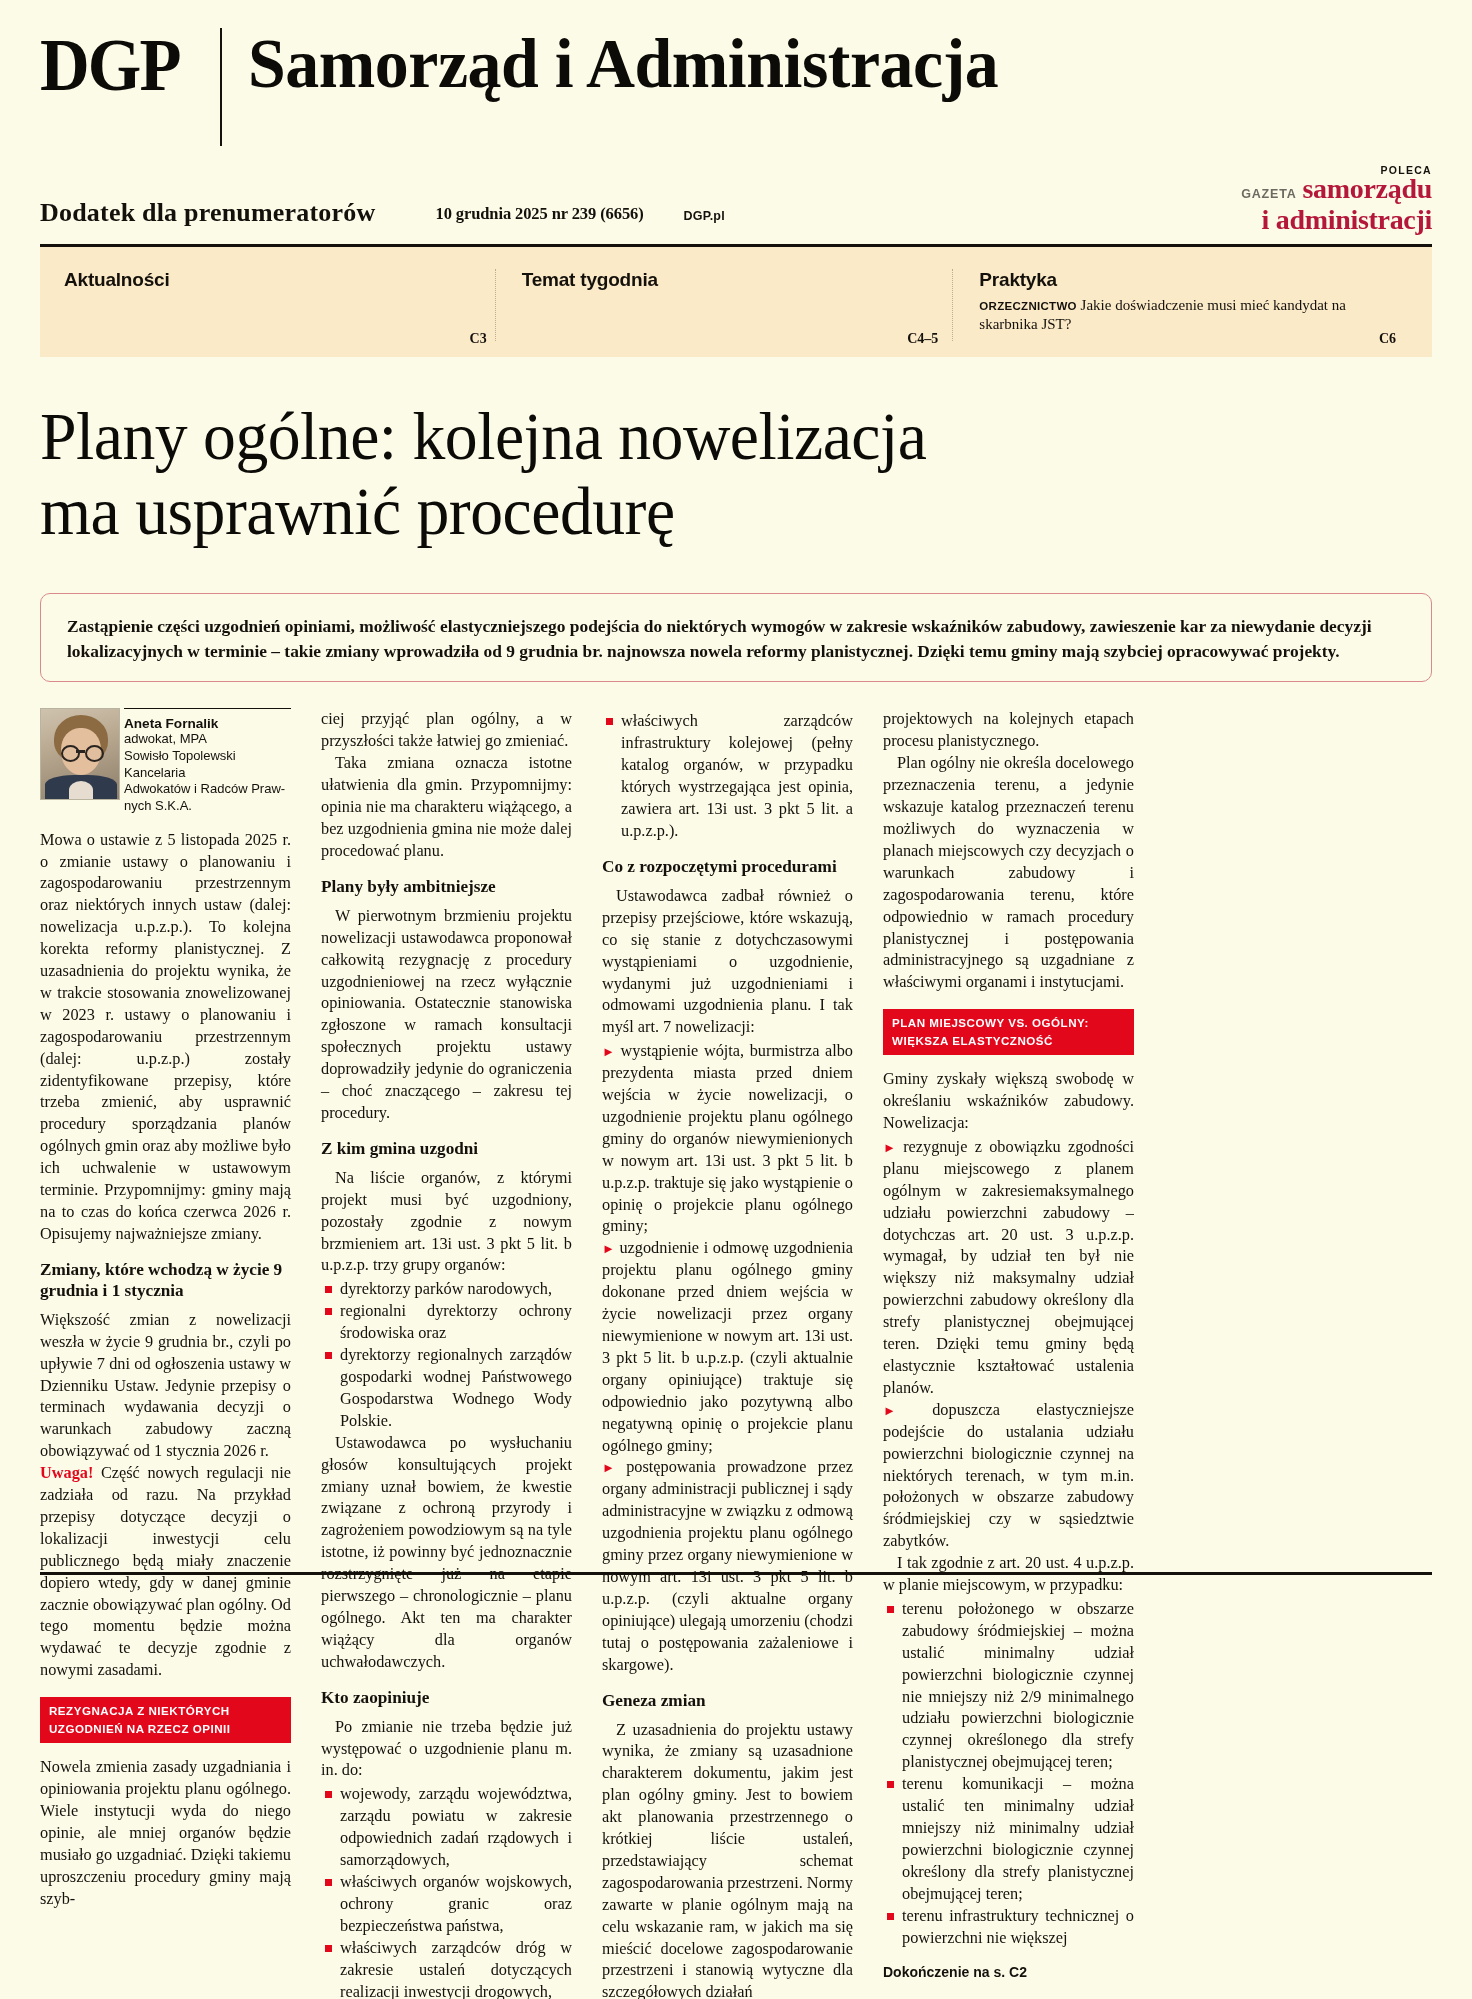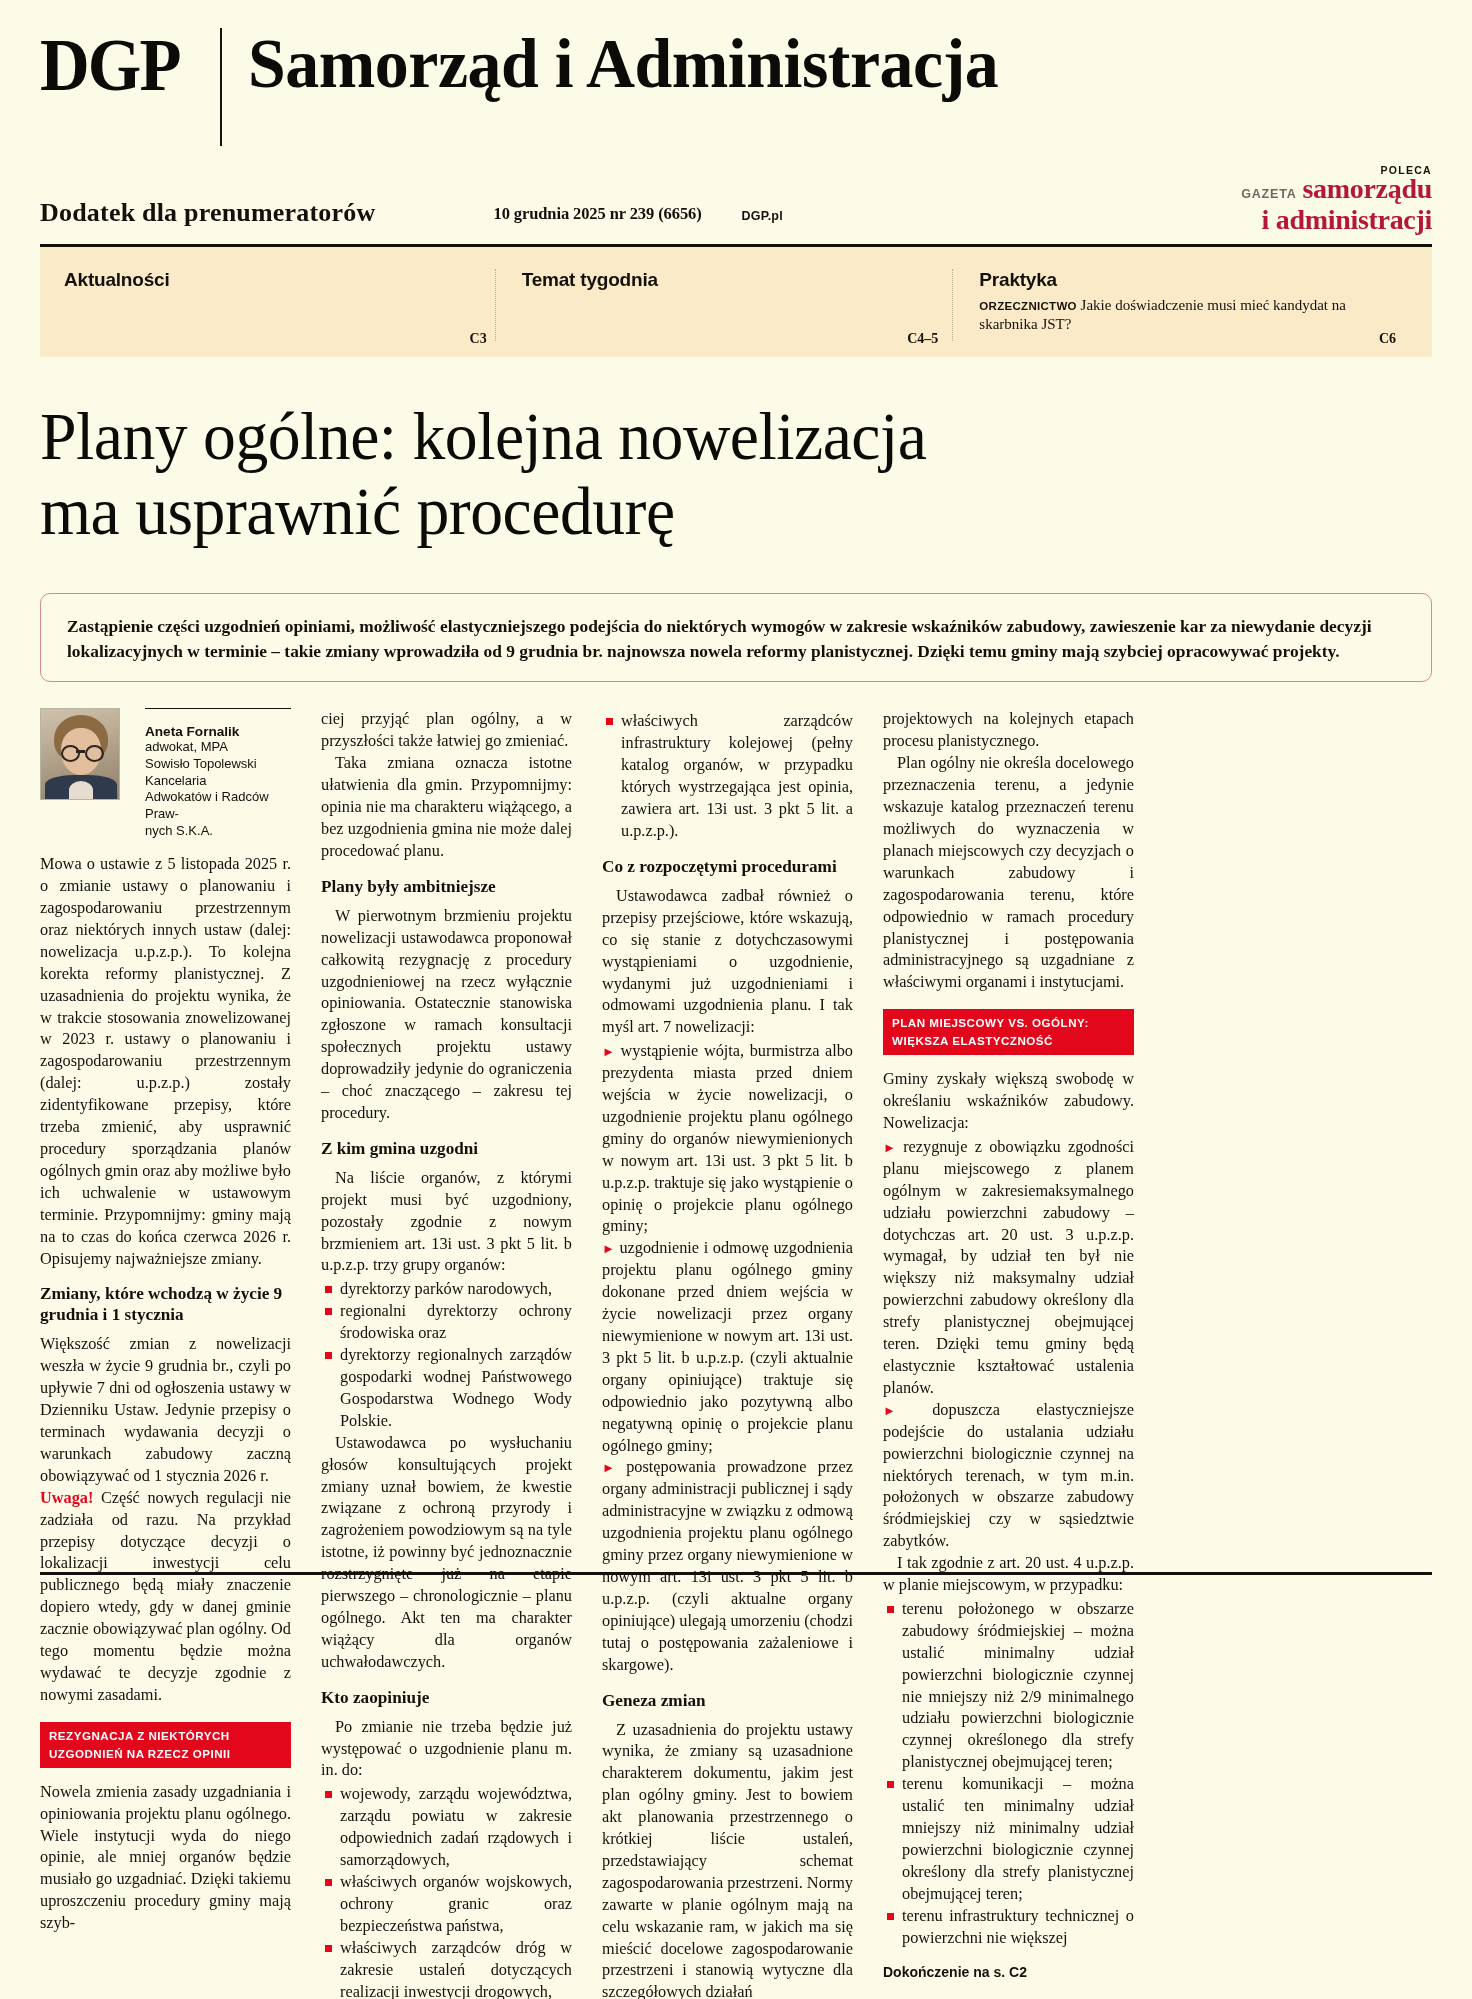--- a/index.html
+++ b/index.html
@@ -76,21 +76,21 @@
     letter-spacing: 0.2px;
     color: #14110c;
     padding-bottom: 4px;
   }
   .subhead-date {
     font-family: "Liberation Serif", "DejaVu Serif", serif;
     font-weight: 700;
     font-size: 16.5px;
     letter-spacing: -0.1px;
     color: #14110c;
-    margin-left: 118px;
+    margin-left: 60px;
     padding-bottom: 8px;
   }
   .subhead-url {
     font-family: "Liberation Sans", "DejaVu Sans", sans-serif;
     font-weight: 700;
     font-size: 12.5px;
     letter-spacing: 0.2px;
     color: #14110c;
     margin-left: 40px;
     padding-bottom: 9px;
@@ -341,22 +341,22 @@
   }
   .ph-body {
     position: absolute; left: 4px; bottom: 0; width: 72px; height: 24px;
     background: #2f3a4c; border-radius: 40% 40% 0 0;
   }
   .ph-collar {
     position: absolute; left: 28px; bottom: 0; width: 24px; height: 18px;
     background: #e6ddd0; border-radius: 50% 50% 0 0;
   }
   .author-info {
-    margin-left: 25px;
-    padding-top: 8px;
+    margin-left: 4px;
+    padding-top: 0;
     border-top: 1.5px solid #14110c;
     flex: 1 1 auto;
   }
   .author-name {
     font-family: "Liberation Sans", "DejaVu Sans", sans-serif;
     font-weight: 700;
     font-size: 13.6px;
     color: #14110c;
     margin-top: 7px;
   }

